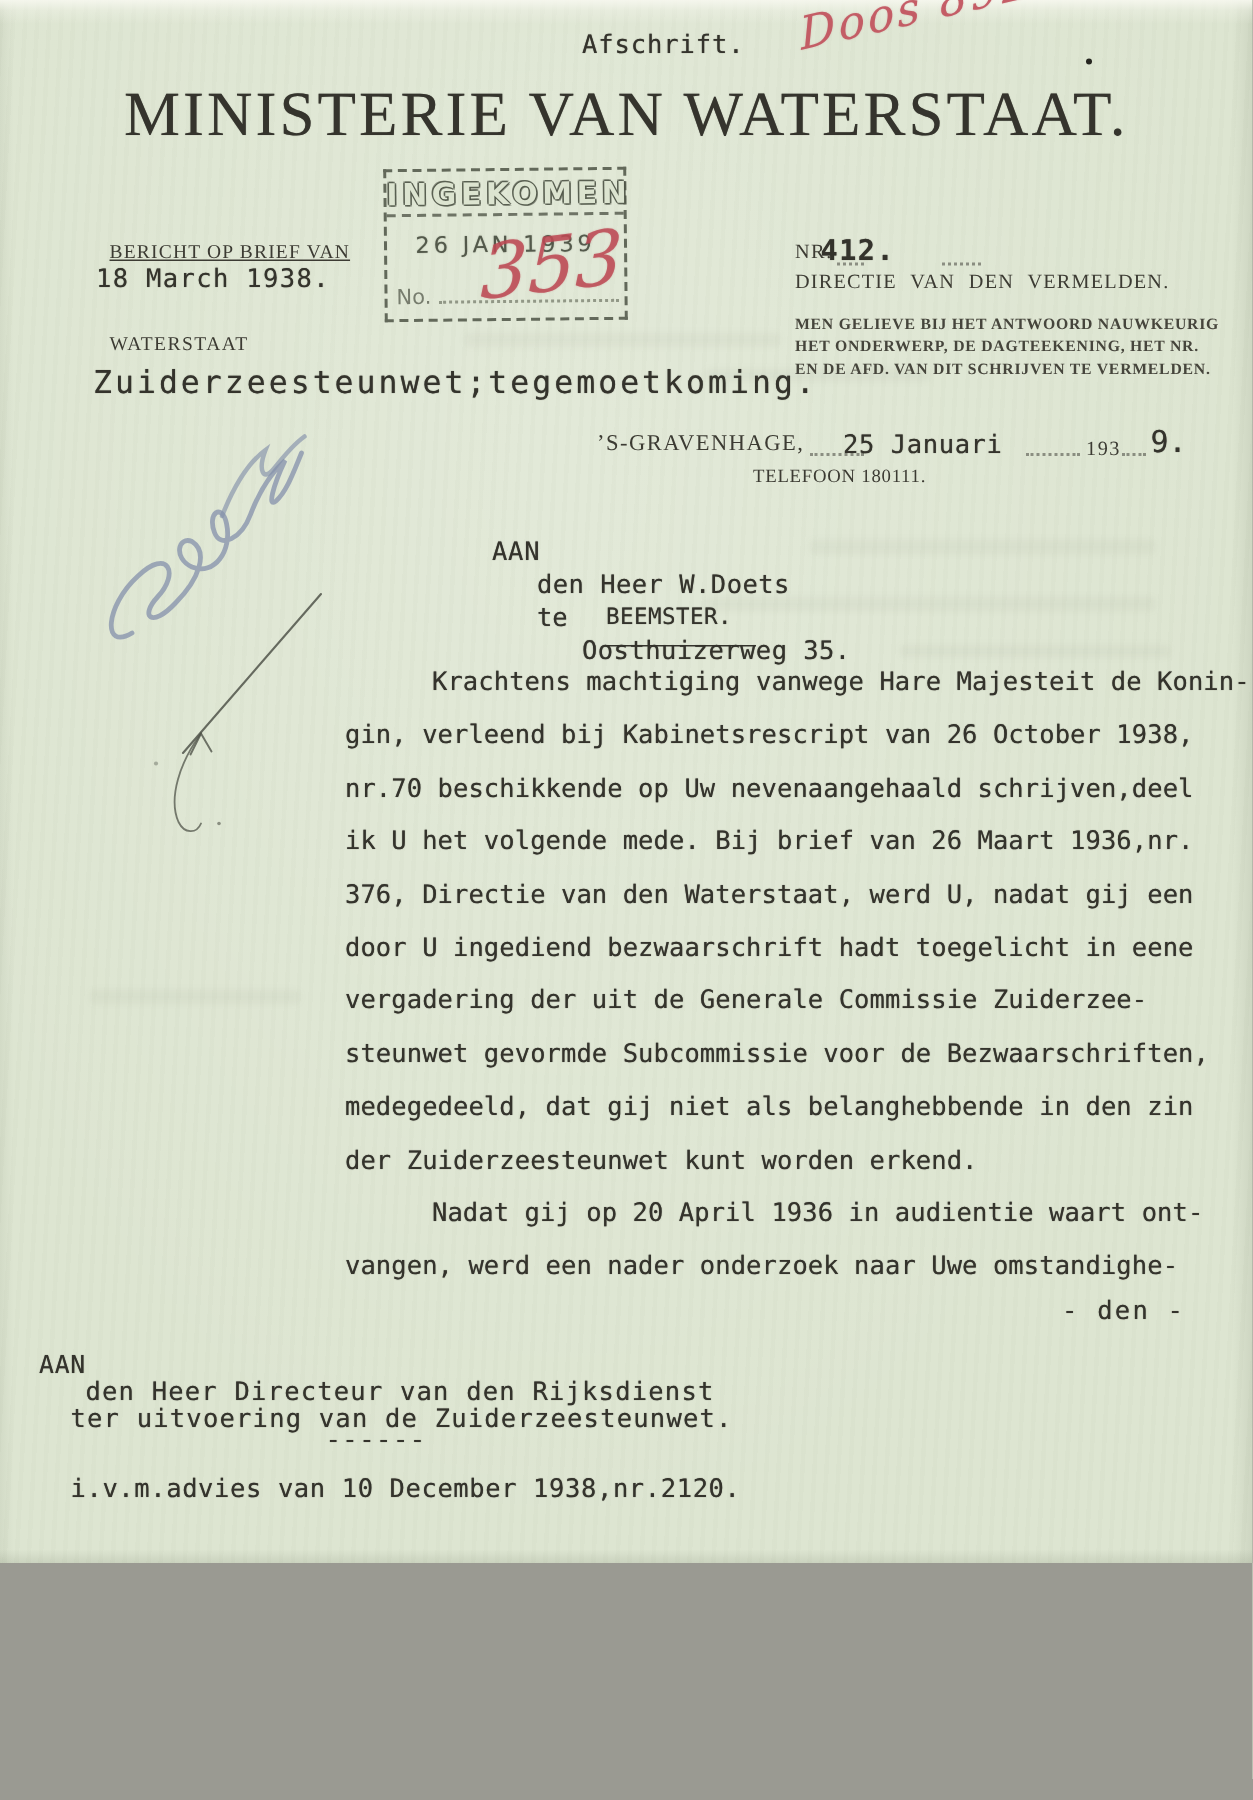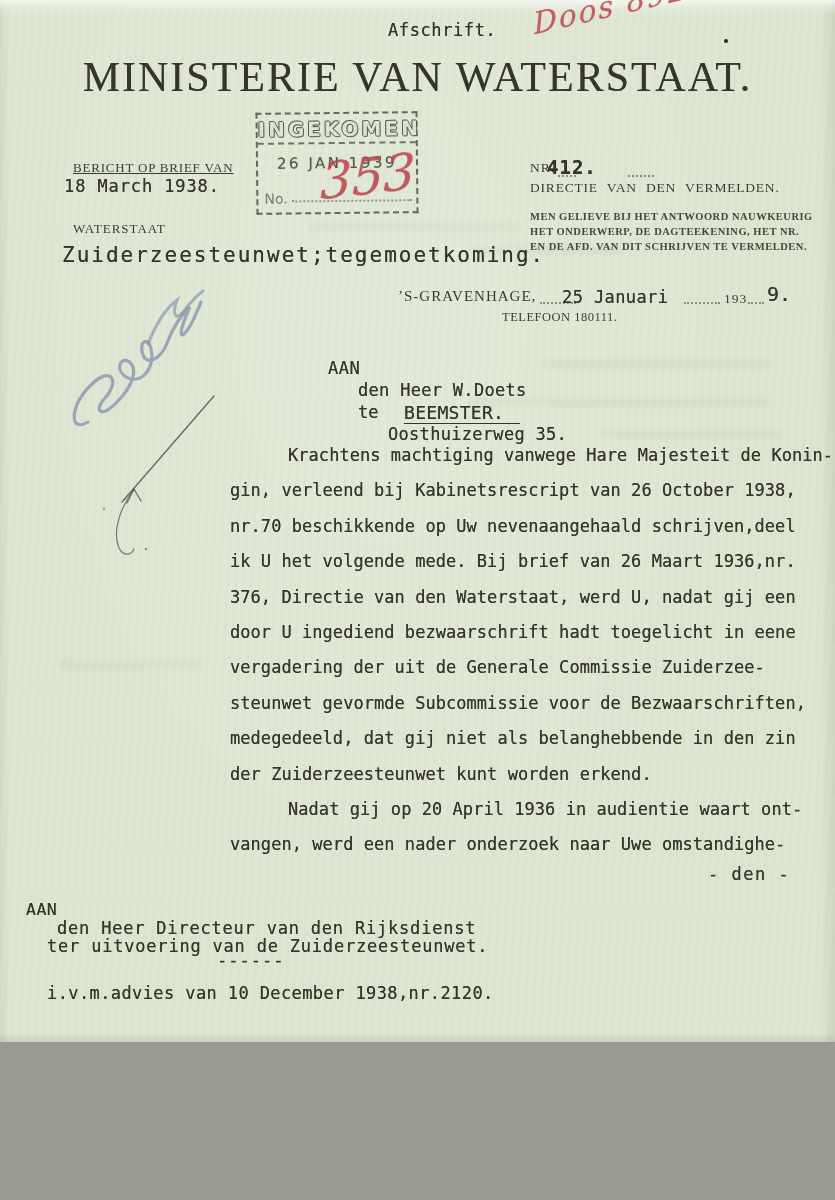--- a/index.html
+++ b/index.html
@@ -75,21 +75,21 @@
 
   .place{left:398px;top:288px;font-size:15px;letter-spacing:1px;}
   .date-value{left:562px;top:287px;font-size:17px;letter-spacing:.4px;}
   .year-prefix{left:724px;top:291px;font-size:13.5px;letter-spacing:1px;}
   .year-suffix{left:767px;top:282px;font-size:20px;}
   .phone{left:502px;top:310px;font-size:12.5px;letter-spacing:.5px;}
 
   .addr-aan{left:328px;top:358px;font-size:17px;letter-spacing:.5px;}
   .addr-name{left:358px;top:380px;font-size:17px;letter-spacing:.3px;}
   .addr-te{left:358px;top:402px;font-size:17px;}
-  .addr-city{left:404px;top:402px;font-size:18px;letter-spacing:.3px;border-bottom:1.5px solid #34332c;padding-right:16px;padding-bottom:0;}
+  .addr-city{left:404px;top:402px;font-size:15px;letter-spacing:.3px;border-bottom:1.5px solid #34332c;padding-right:16px;padding-bottom:10px;}
   .addr-street{left:388px;top:424px;font-size:17px;letter-spacing:.3px;}
 
   .body-block{left:230px;top:438px;width:612px;font-size:17px;letter-spacing:.05px;}
   .body-line{height:35.4px;line-height:35.4px;white-space:nowrap;}
   .para-indent{text-indent:58px;}
   .catchword{left:690px;top:864px;font-size:17px;letter-spacing:1.5px;margin-left:18px;}
 
   .foot-aan{left:26px;top:900px;font-size:16.5px;letter-spacing:.5px;}
   .foot-line1{left:57px;top:918px;font-size:17px;letter-spacing:.8px;}
   .foot-line2{left:47px;top:936px;font-size:17px;letter-spacing:.8px;}

